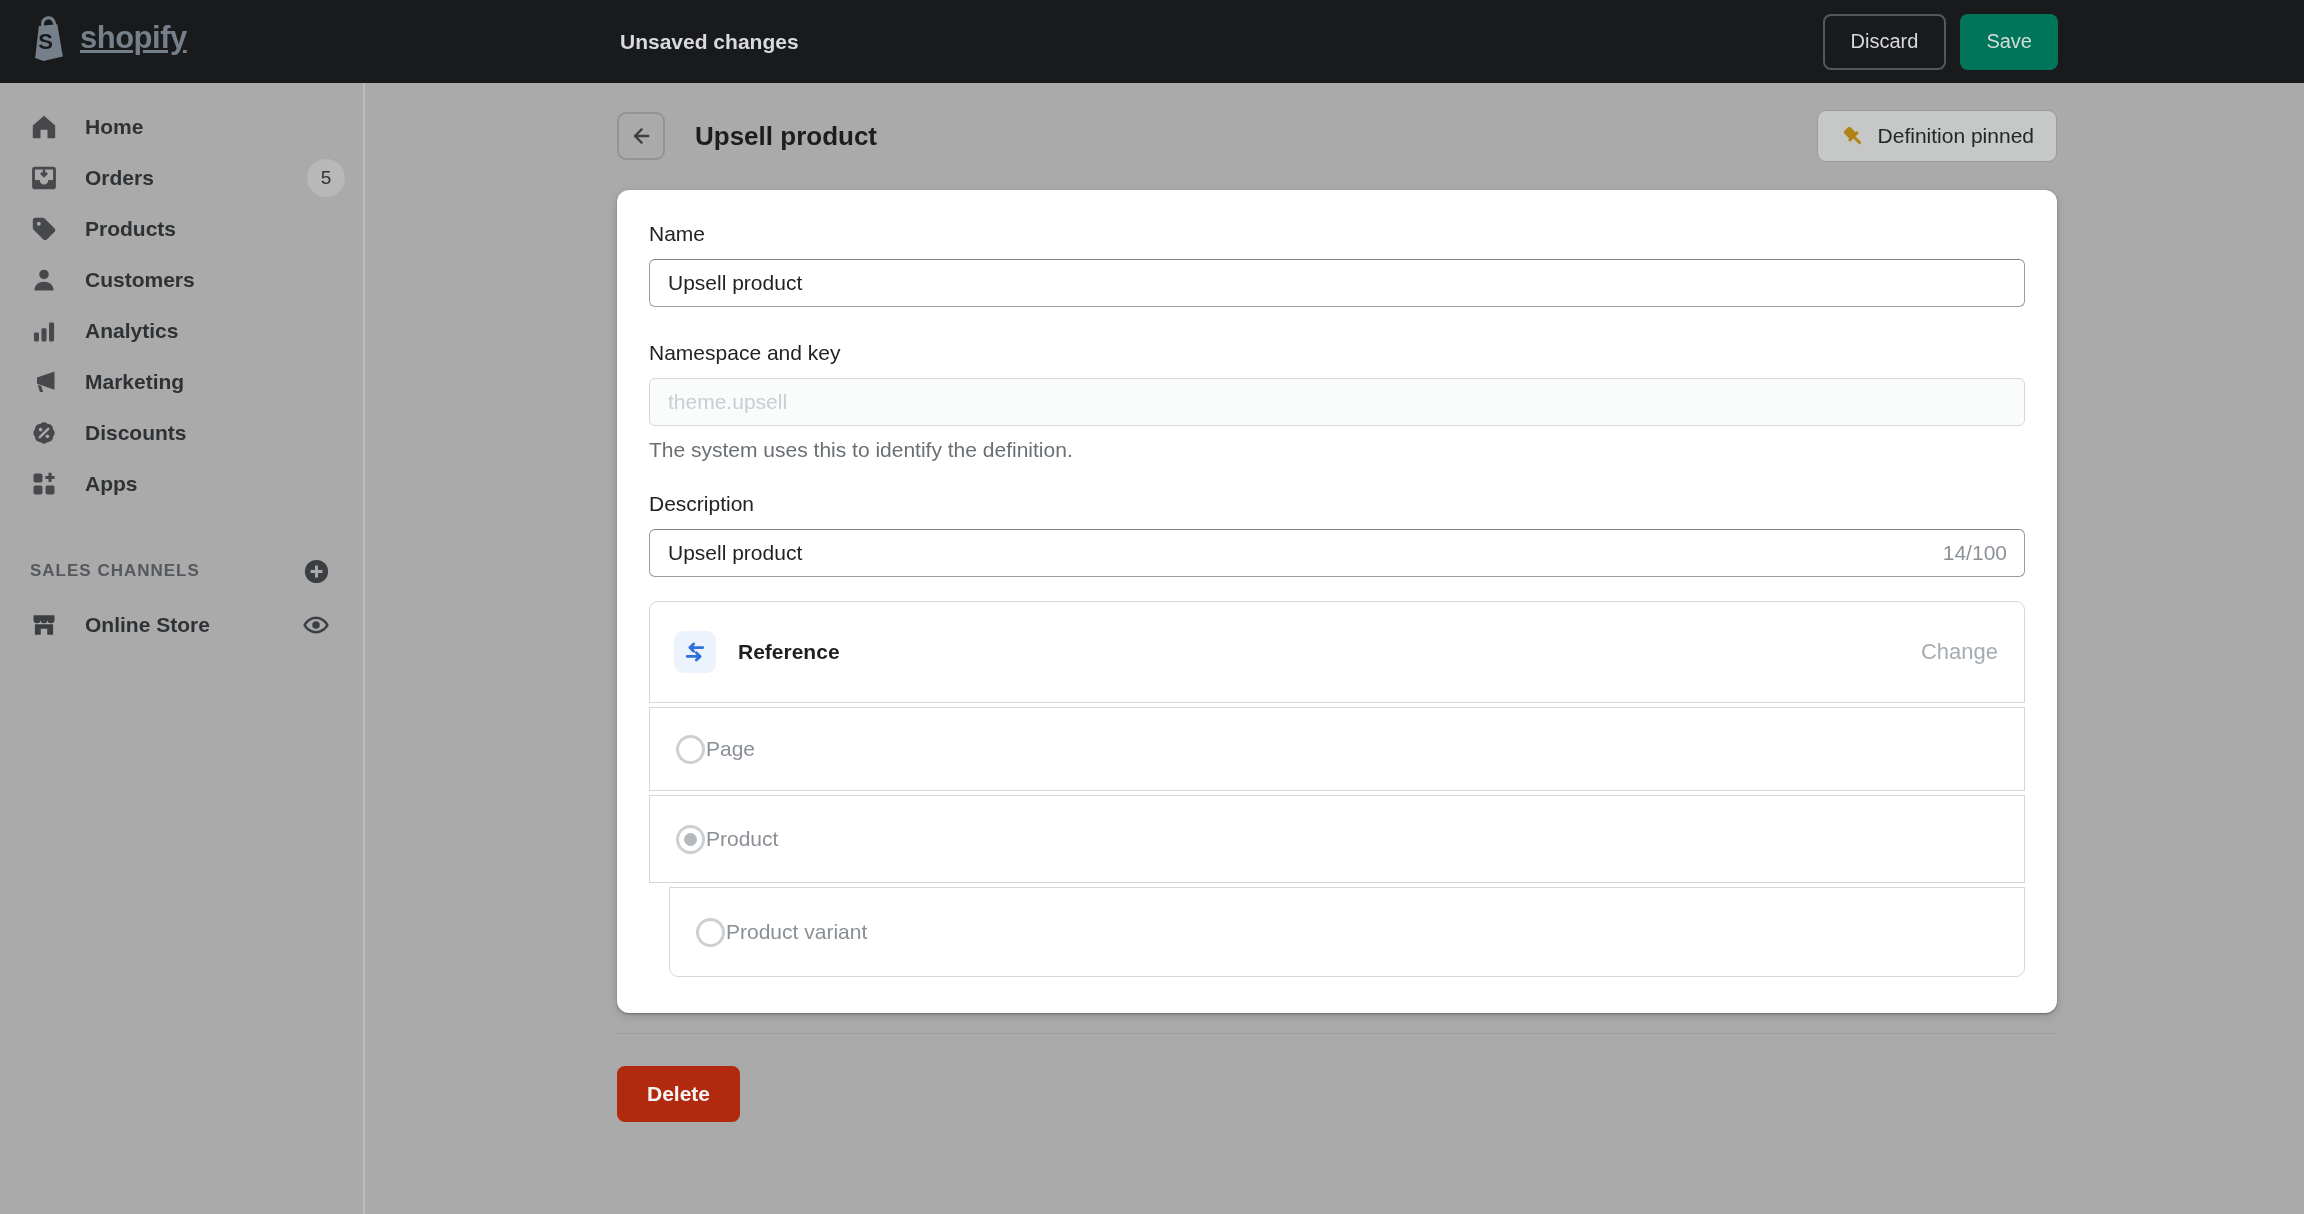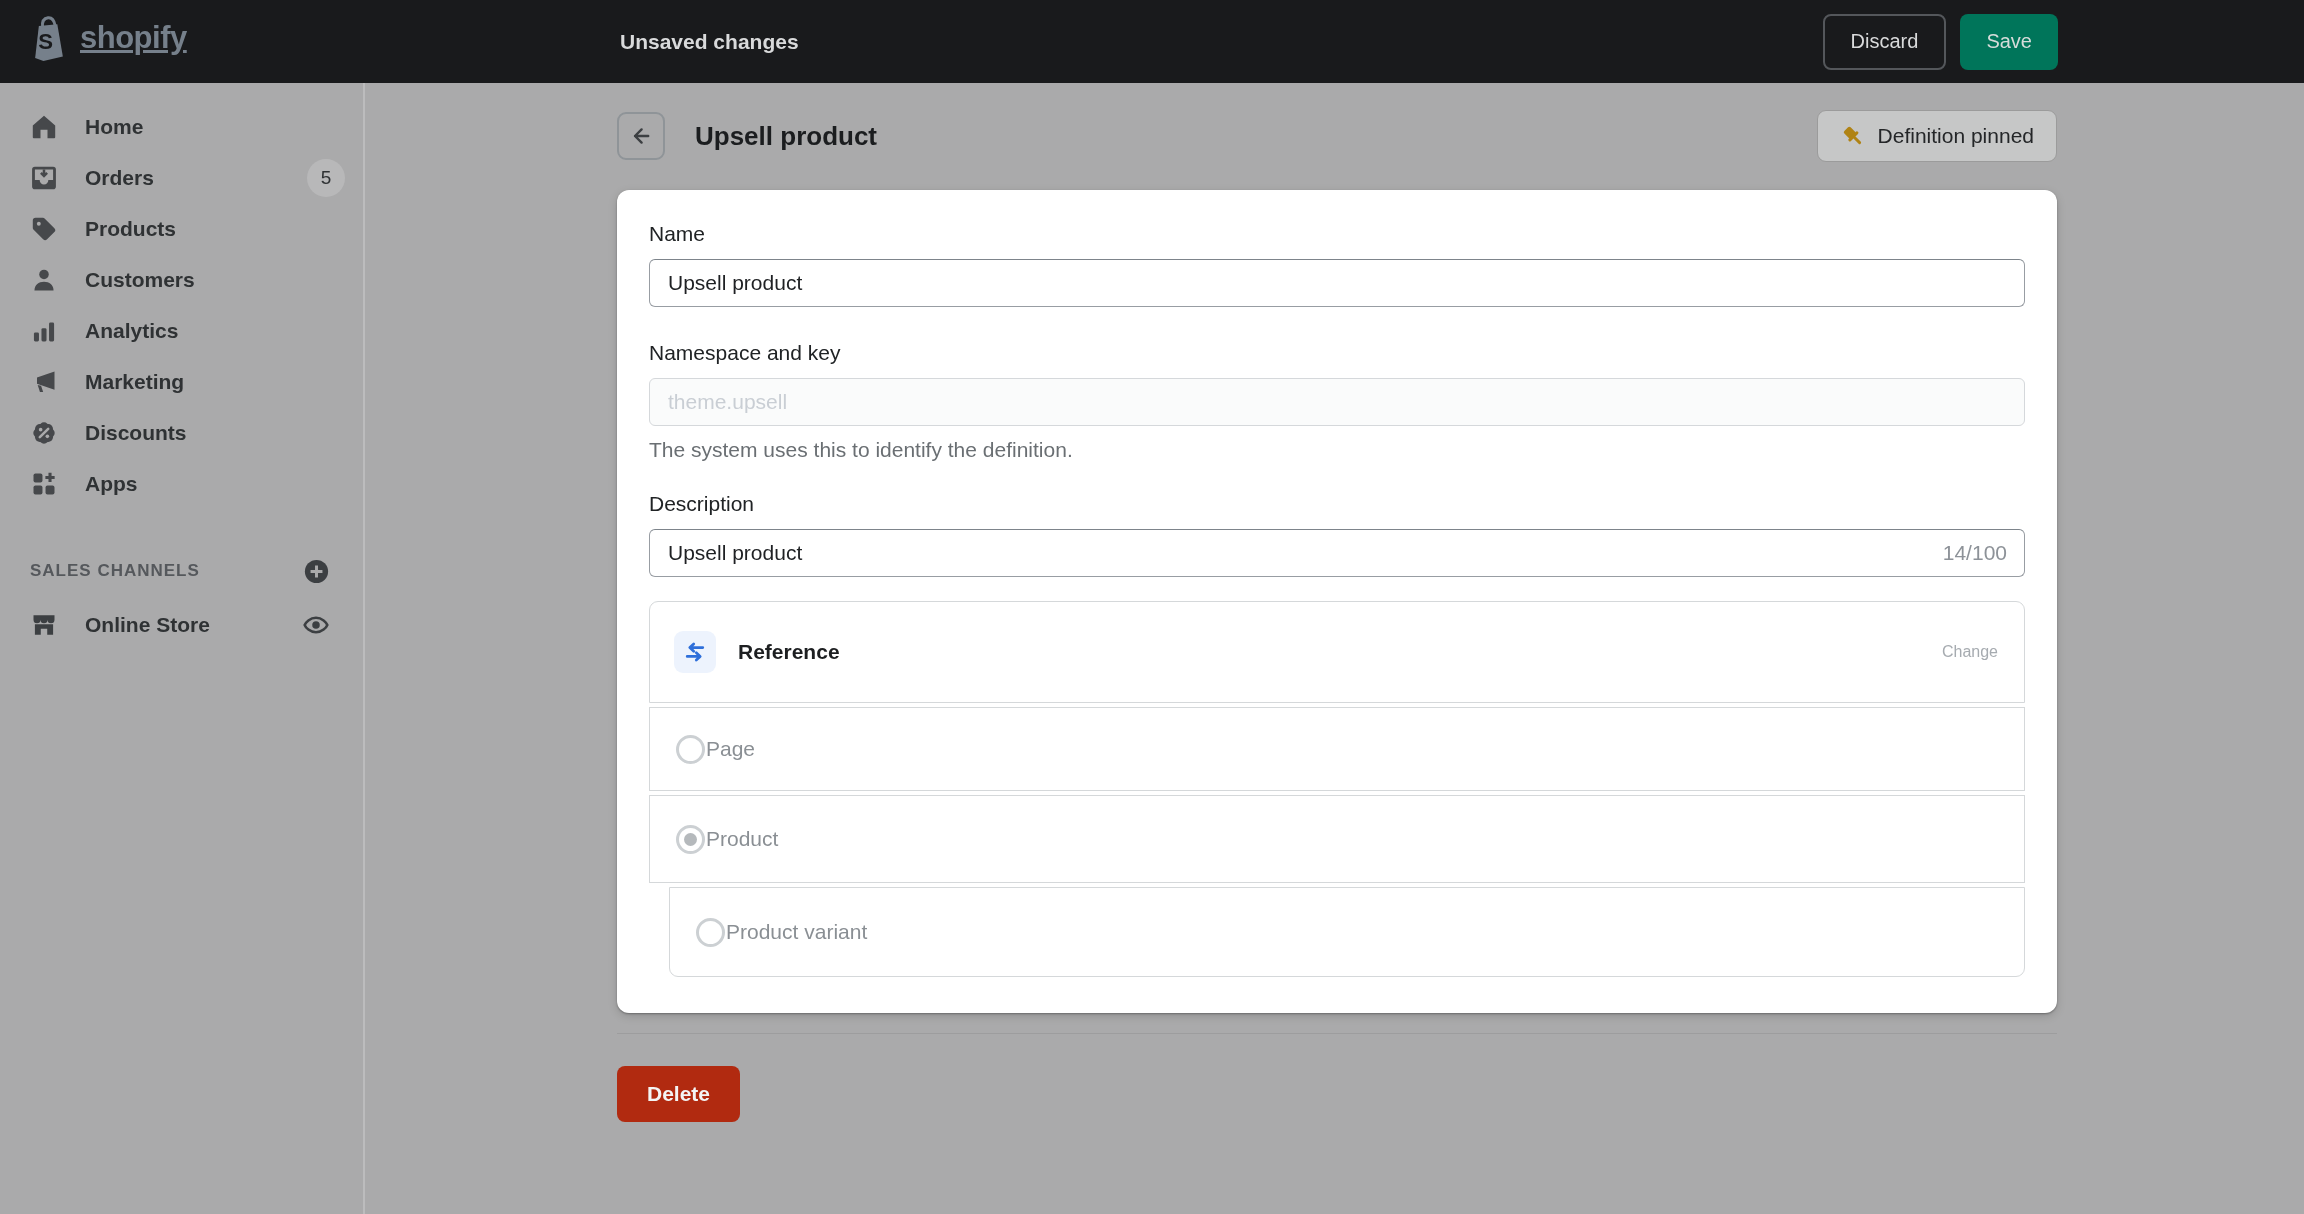--- a/index.html
+++ b/index.html
@@ -97,21 +97,21 @@
   .ref-group{margin-top:24px;}
   .ref-box{border:1.5px solid #d5d8da;background:#fff;}
   .ref-header{
     height:102px;border-radius:9px 9px 0 0;display:flex;align-items:center;padding:0 26px 0 24px;gap:22px;
   }
   .ref-icon-tile{
     width:42px;height:42px;border-radius:9px;background:#edf3fd;
     display:flex;align-items:center;justify-content:center;flex:0 0 42px;
   }
   .ref-title{font-size:21px;font-weight:700;color:#1d1f21;flex:1;}
-  .change-link{font-size:16px;color:#a6abb0;cursor:pointer;}
+  .change-link{font-size:22px;color:#a6abb0;cursor:pointer;}
   .ref-row{
     height:84px;margin-top:4px;display:flex;align-items:center;padding:0 24px 0 26px;gap:1px;cursor:pointer;
   }
   .ref-row:last-child{border-radius:0 0 9px 9px;}
   .radio{
     width:29px;height:29px;border-radius:50%;border:3px solid #ccd0d3;background:#fff;flex:0 0 29px;
     display:flex;align-items:center;justify-content:center;
   }
   .radio.checked::after{content:"";width:13px;height:13px;border-radius:50%;background:#b5b9bc;}
   .ref-row .label{font-size:21px;color:#8a8f94;}

